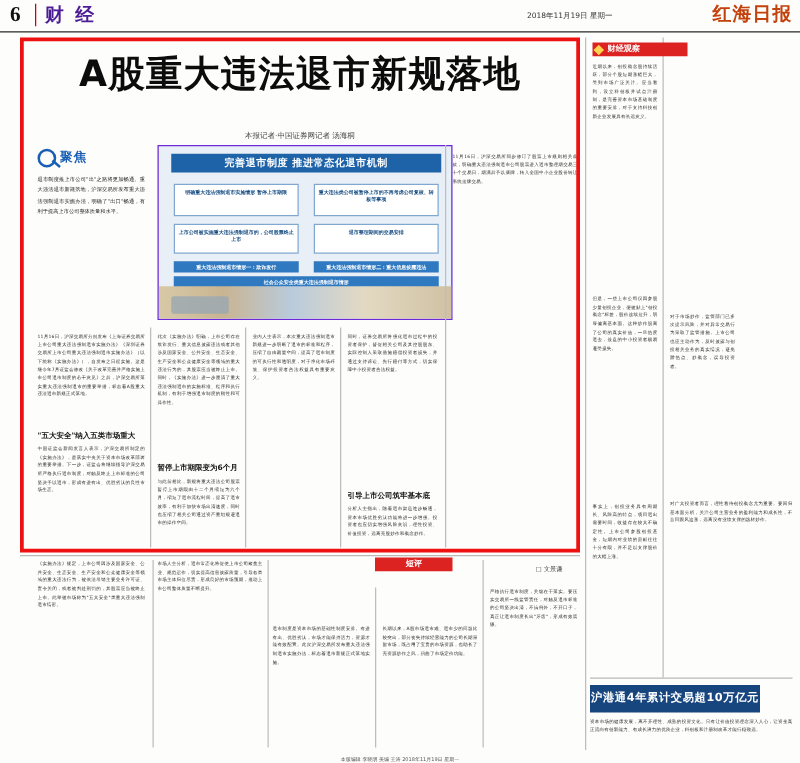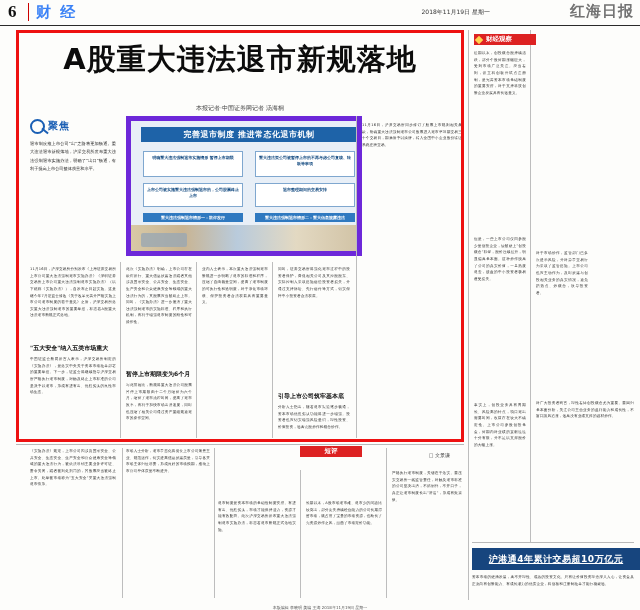--- a/index.html
+++ b/index.html
@@ -42,35 +42,35 @@
     left: 28px; top: 3px;
     width: 1px; height: 18px;
     background: #c00;
   }
   .section-name {
     position: absolute;
     left: 36px; top: 3px;
     font-size: 15px;
     font-weight: bold;
     letter-spacing: 2px;
-    color: #3b82f6;
+    color: #4c1d95;
     font-family: "DejaVu Sans", sans-serif;
   }
   .issue-date {
     position: absolute;
     right: 150px; top: 8px;
     font-size: 6px;
     color: #333;
   }
   .paper-logo {
     position: absolute;
     right: 6px; top: 2px;
     font-size: 15px;
     font-weight: bold;
-    color: #737373;
+    color: #c2410c;
     letter-spacing: 1px;
     font-family: "DejaVu Sans", sans-serif;
   }
   
   .redbox {
     position: absolute;
     left: 16px; top: 30px;
     width: 448px; height: 412px;
     border: 3px solid #ee1111;
     box-sizing: border-box;
@@ -166,21 +166,21 @@
     color: #222;
     text-align: justify;
     word-break: break-all;
   }
   
   .figure {
     position: absolute;
     left: 126px; top: 116px;
     width: 236px; height: 140px;
     background: #e8eff7;
-    border: 5px solid #6d28d9;
+    border: 1px solid #6d28d9;
     box-sizing: border-box;
     overflow: hidden;
   }
   .fig-title {
     position: absolute;
     left: 10px; top: 6px;
     width: 216px;
     height: 15px;
     line-height: 15px;
     text-align: center;
@@ -291,29 +291,28 @@
     left: 222px; top: 452px;
     width: 228px;
     text-align: right;
     font-size: 5px;
     color: #444;
   }
   
   .bottom-box {
     position: absolute;
     left: 472px; top: 548px;
-    width: 168px; height: 22px;
+    width: 136px; height: 22px;
     background: #17457e;
     color: #fff;
     font-size: 9px;
     font-weight: bold;
     line-height: 22px;
     text-align: center;
     letter-spacing: 0.5px;
-    text-decoration: underline;
   }
   .footer-line {
     position: absolute;
     left: 0; bottom: 0;
     width: 640px;
     text-align: center;
     font-size: 4px;
     color: #555;
   }
 </style>
@@ -380,21 +379,21 @@
   <div class="col cn" style="left:218px; top:500px; width:78px; height:98px;">退市制度是资本市场的基础性制度安排。有进有出、优胜劣汰，市场才能保持活力，资源才能有效配置。此次沪深交易所发布重大违法强制退市实施办法，标志着退市新规正式落地实施。</div>
 
   <div class="col cn" style="left:278px; top:266px; width:72px; height:118px;">同时，证券交易所将强化退市过程中的投资者保护，督促相关公司及其控股股东、实际控制人采取措施赔偿投资者损失，并通过支持诉讼、先行赔付等方式，切实保障中小投资者合法权益。</div>
   <div class="subtitle" style="left:278px; top:392px; width:72px;">引导上市公司筑牢基本底</div>
   <div class="col cn" style="left:278px; top:404px; width:72px; height:32px;">分析人士指出，随着退市渠道逐步畅通，资本市场优胜劣汰功能将进一步增强。投资者也应切实增强风险意识，理性投资、价值投资，远离壳股炒作和概念炒作。</div>
   <div class="col cn" style="left:306px; top:500px; width:76px; height:98px;">长期以来，A股市场退市难、退市少的问题比较突出，部分丧失持续经营能力的公司长期滞留市场，既占用了宝贵的市场资源，也助长了壳资源炒作之风，扭曲了市场定价功能。</div>
 
   <div class="col cn" style="left:362px; top:122px; width:100px; height:312px;">11月16日，沪深交易所同步修订了股票上市规则相关条款，明确重大违法强制退市公司股票进入退市整理期交易三十个交易日，期满后予以摘牌，转入全国中小企业股份转让系统挂牌交易。</div>
   <div class="col cn" style="left:392px; top:470px; width:70px; height:128px;">严格执行退市制度，关键在于落实。要压实交易所一线监管责任，对触及退市标准的公司坚决出清，不搞例外，不开口子，真正让退市制度长出"牙齿"，形成有效震慑。</div>
 
-  <div class="redbar" style="left:474px; top:34px; width:62px;">财经观察</div>
+  <div class="redbar" style="left:474px; top:34px; width:76px;">财经观察</div>
 
   <div class="col cn" style="left:474px; top:50px; width:52px; height:180px;">近期以来，创投概念股持续活跃，部分个股短期涨幅巨大，受到市场广泛关注。应当看到，设立科创板并试点注册制，是完善资本市场基础制度的重要安排，对于支持科技创新企业发展具有长远意义。</div>
   <div class="col cn" style="left:474px; top:236px; width:52px; height:160px;">但是，一些上市公司仅因参股少量创投企业，便被贴上"创投概念"标签，股价连续拉升，明显偏离基本面。这种炒作脱离了公司的真实价值，一旦热度退去，接盘的中小投资者极易遭受损失。</div>
   <div class="col cn" style="left:474px; top:402px; width:52px; height:190px;">事实上，创投业务具有周期长、风险高的特点，项目退出需要时间，收益存在较大不确定性。上市公司参股创投基金，短期内对业绩的贡献往往十分有限，并不足以支撑股价的大幅上涨。</div>
   <div class="col cn" style="left:536px; top:250px; width:52px; height:144px;">对于市场炒作，监管部门已多次提示风险，并对异常交易行为采取了监管措施。上市公司也应主动作为，及时披露与创投相关业务的真实情况，避免蹭热点、炒概念，误导投资者。</div>
   <div class="col cn" style="left:536px; top:400px; width:98px; height:140px;">对广大投资者而言，理性看待创投概念尤为重要。要回归基本面分析，关注公司主营业务的盈利能力和成长性，不盲目跟风追涨，远离没有业绩支撑的题材炒作。</div>
   <div class="col cn" style="left:472px; top:574px; width:162px; height:26px;">资本市场的健康发展，离不开理性、成熟的投资文化。只有让价值投资理念深入人心，让资金真正流向有创新能力、有成长潜力的优质企业，科创板和注册制改革才能行稳致远。</div>
 
   <div class="cmt-badge">短评</div>
   <div class="cmt-byline">□ 文景谦</div>

